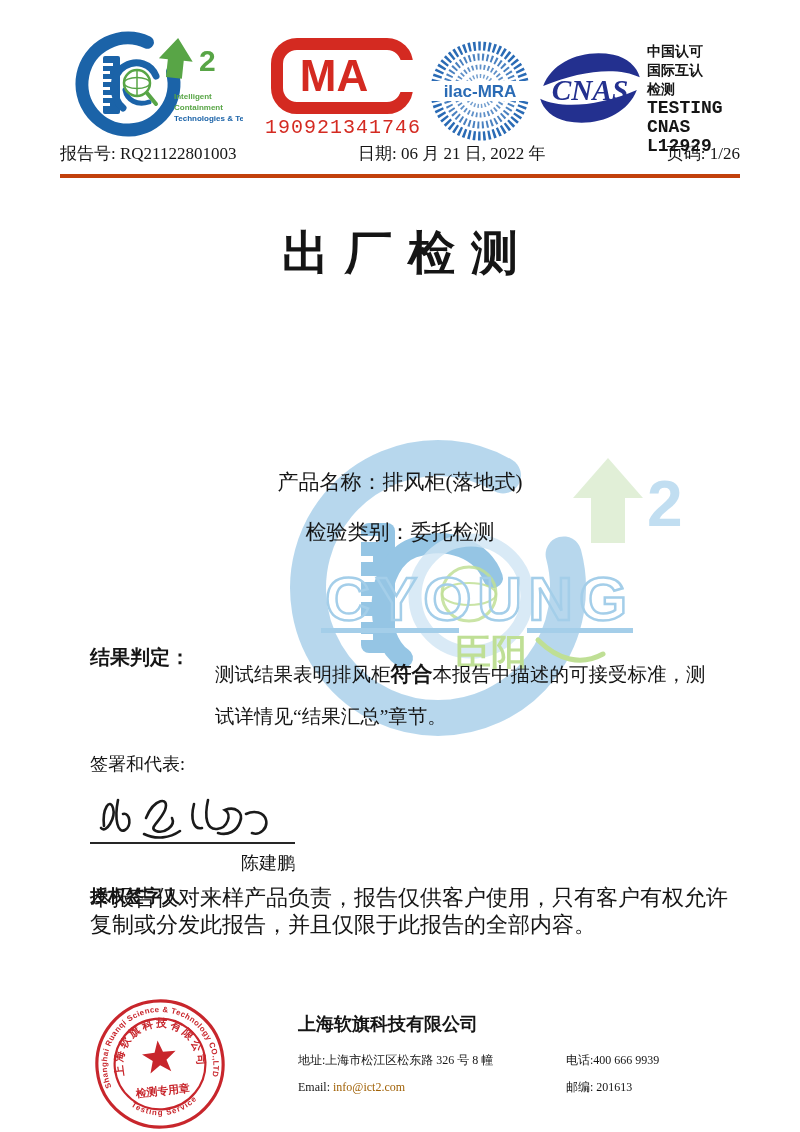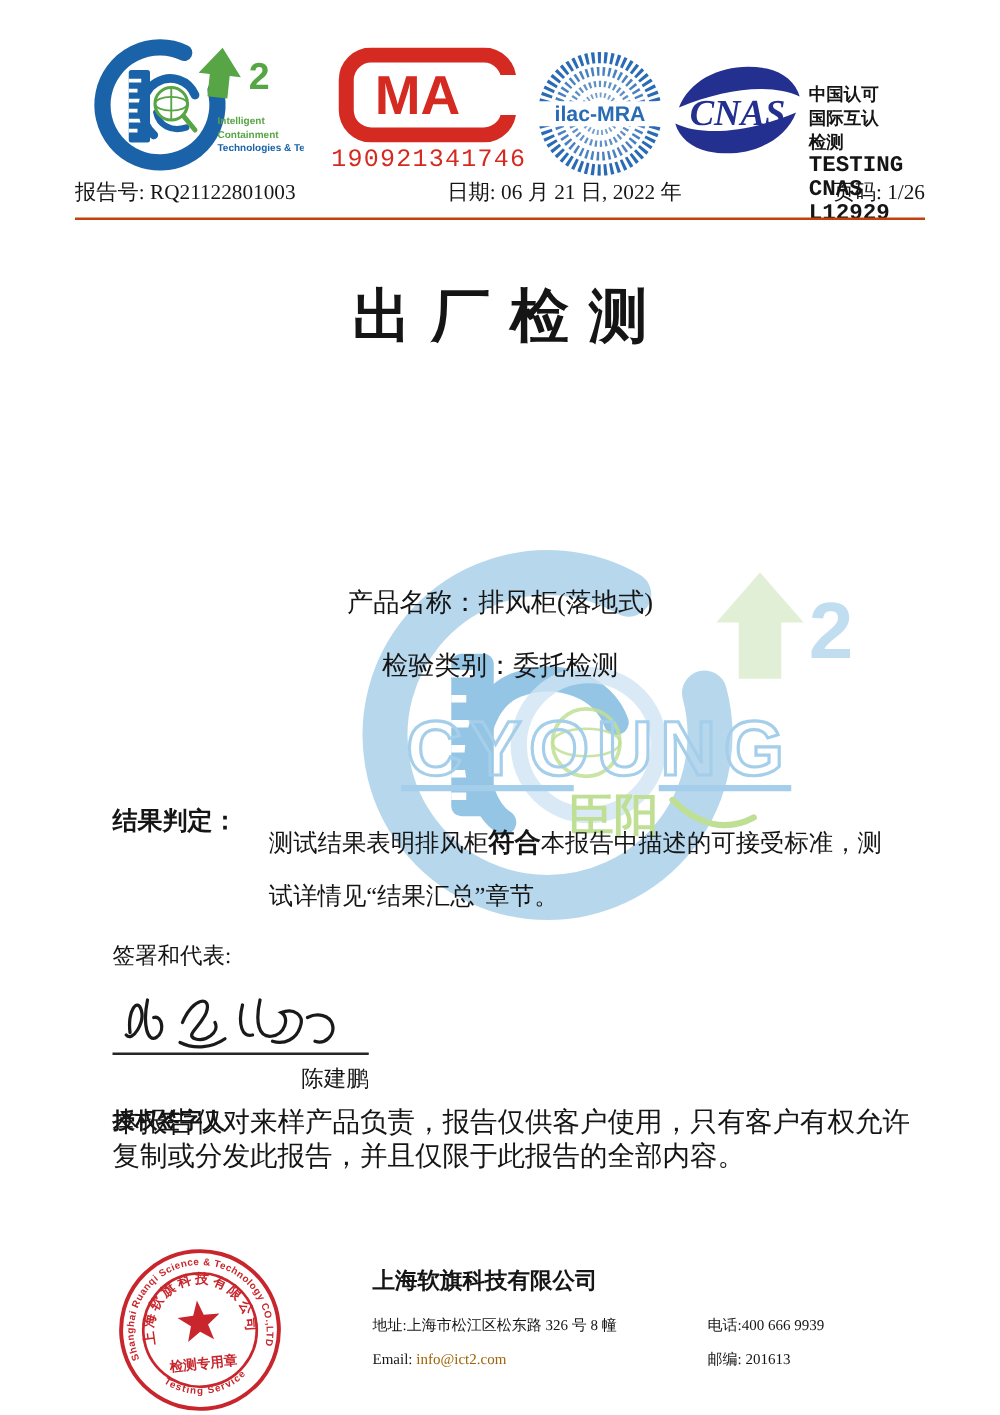--- a/index.html
+++ b/index.html
@@ -10,28 +10,28 @@
     font-family: "Liberation Serif", "DejaVu Serif", serif; color: #151515;
   }
   
   .logos-row { position: absolute; top: 22px; left: 60px; width: 680px; height: 122px; }
   .logo { position: absolute; }
   .ict2-logo   { left: 13px;  top: 4px; }
   .cma-block   { left: 205px; top: 16px; text-align: center; }
   .cma-number  { font-family: Liberation Mono, monospace; color: #d42a21; font-size: 20px; letter-spacing: 1px; margin-top: -2px; }
   .ilac-logo   { left: 368px; top: 17px; }
   .cnas-logo   { left: 477px; top: 25px; }
-  .acc-block   { left: 587px; top: 20px; line-height: 19px; font-size: 14px; margin-top: 25px; }
+  .acc-block   { left: 587px; top: 20px; line-height: 19px; font-size: 14px; }
   .acc-block .cn { font-weight: bold; }
   .acc-block .en { font-family: Liberation Mono, monospace; font-weight: bold; font-size: 18px; }
   
   .header-meta {
     position: absolute; top: 142px; left: 60px; width: 680px;
     display: flex; justify-content: space-between;
-    font-size: 17px; padding-bottom: 9px; border-bottom: 2px solid #c2410c; gap: 40px;
+    font-size: 17px; padding-bottom: 9px; border-bottom: 4px solid #c2410c; gap: 40px;
   }
   .header-meta .cell span { white-space: nowrap; }
   
   .report-title { position: absolute; top: 222px; left: 0; width: 800px; text-align: center; }
   .report-title span { font-size: 47px; font-weight: bold; letter-spacing: 16px; margin-right: -16px; }
   
   .standard-block { position: absolute; top: 334px; left: 0; width: 800px; text-align: center; z-index: 2; }
   .standard-code { font-size: 21px; font-weight: bold; letter-spacing: 1px; margin-bottom: 9px; }
   .standard-name { font-size: 22px; font-weight: bold; letter-spacing: 2px; margin-bottom: 8px; }
   .standard-type { font-size: 21px; font-weight: bold; letter-spacing: 1px; }

